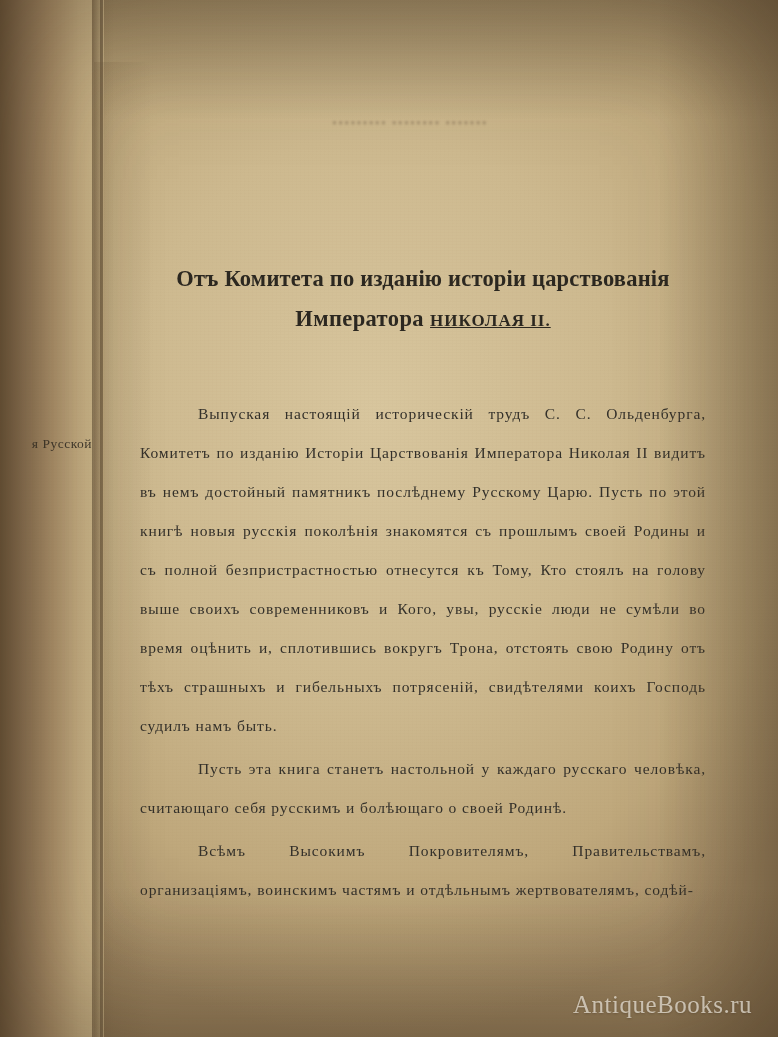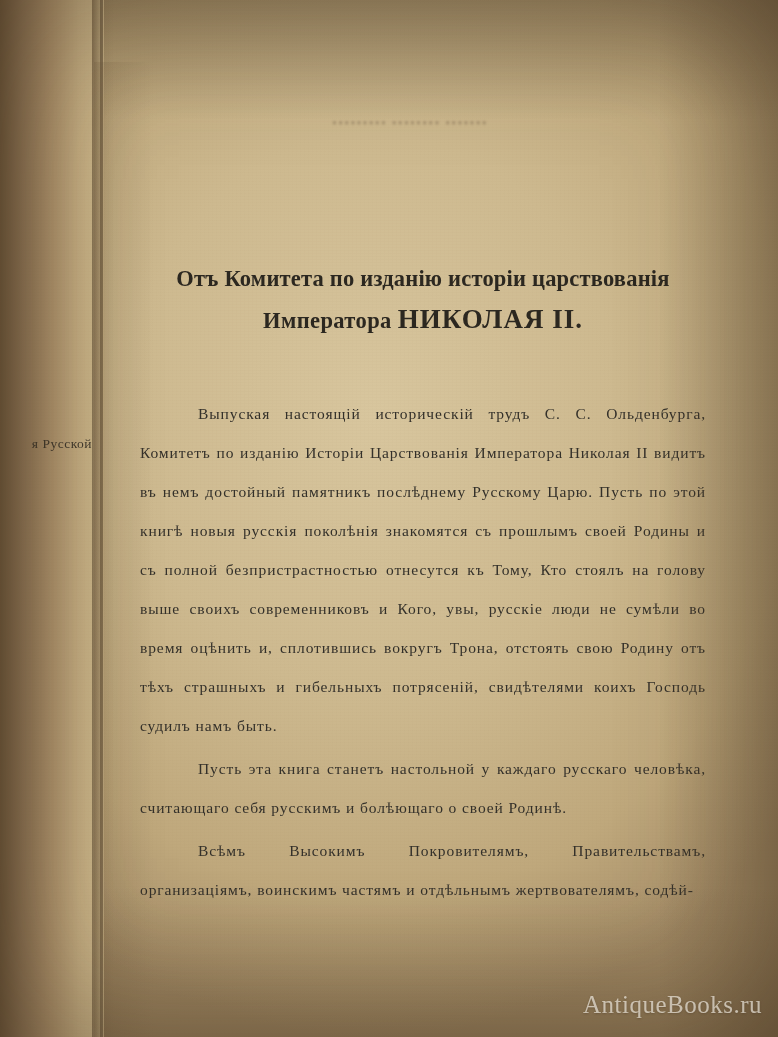--- a/index.html
+++ b/index.html
@@ -151,22 +151,23 @@
     line-height: 34px;
     letter-spacing: 0.2px;
     white-space: nowrap;
   }
   .heading .line2 {
     font-size: 22.5px;
     line-height: 34px;
     margin-top: 6px;
   }
   .heading .line2 .big {
-    font-size: 27px;
+    font-size: 17px;
     letter-spacing: 1px;
+    text-decoration: underline;
   }
 
   .body-text {
     margin-top: 56px;
   }
   .para {
     font-family: "Liberation Serif", serif;
     font-size: 15.5px;
     color: #33302a;
     line-height: 39px;
@@ -203,21 +204,21 @@
   .vignette {
     position: absolute;
     inset: 0;
     pointer-events: none;
     box-shadow: inset 0 0 150px rgba(60,44,26,0.45);
   }
 
   
   .watermark {
     position: absolute;
-    right: 16px;
+    right: 26px;
     bottom: 18px;
     font-family: "Liberation Serif", serif;
     font-size: 25px;
     letter-spacing: 0.5px;
     color: rgba(255,252,244,0.62);
     text-shadow: 0 1px 2px rgba(80,62,40,0.45);
     user-select: none;
   }
 </style>
 </head>

